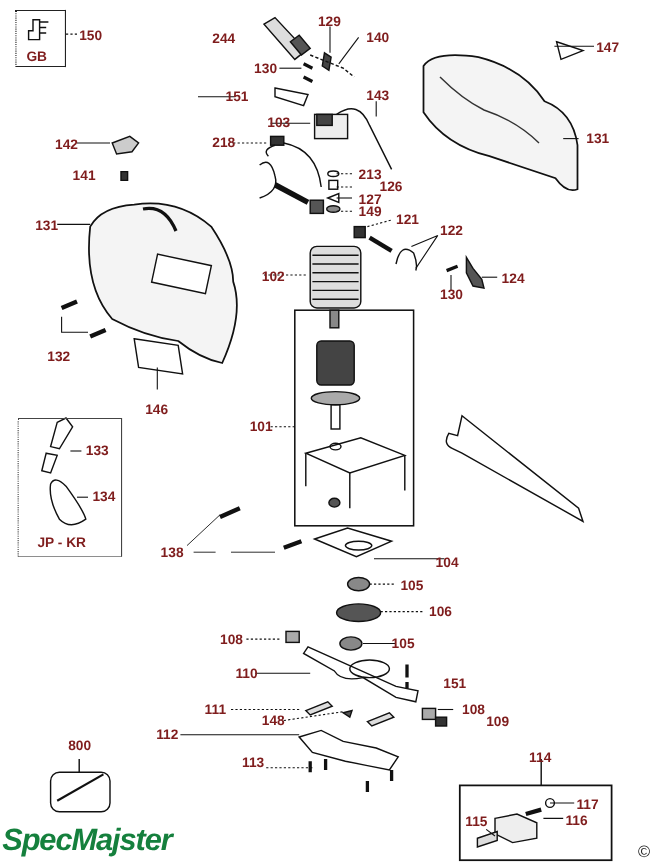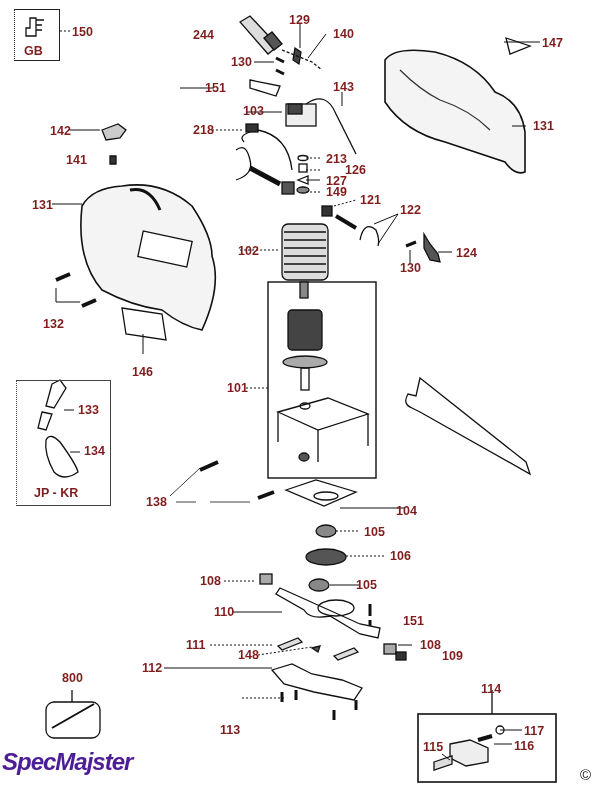--- a/index.html
+++ b/index.html
@@ -1,21 +1,21 @@
 <!DOCTYPE html>
 <html><head>
 <meta charset="utf-8">
 <style>
   html,body{margin:0;padding:0;background:#fff;}
   body{width:600px;height:788px;position:relative;overflow:hidden;font-family:"Liberation Sans",sans-serif;}
   .lbl{position:absolute;font-weight:bold;font-size:12.5px;color:#7f1d1d;line-height:1;}
   svg.art{position:absolute;left:0;top:0;}
   .box{position:absolute;border:1px solid #222;}
   .dbox{position:absolute;border:1px solid #444;}
-  .wm{position:absolute;left:2px;top:748px;font-size:24px;font-weight:bold;color:#4c1d95;letter-spacing:-1px;font-style:italic;}
+  .wm{position:absolute;left:2px;top:748px;font-size:28px;font-weight:bold;color:#15803d;letter-spacing:-1px;font-style:italic;}
   .copy{position:absolute;left:580px;top:766px;font-size:15px;color:#222;}
 </style>
 </head>
 <body>
 
 <svg class="art" width="600" height="788" viewBox="0 0 600 788" fill="none" stroke="#111" stroke-width="1.3">
 
   <g>
     <path d="M30 18 v10 h-4 v8 h10 v-18 z M36 20 h8 M36 25 h6 M36 30 h6"></path>
   </g>
@@ -227,21 +227,21 @@
 <div class="lbl" style="left:390px;top:550px;">106</div>
 <div class="lbl" style="left:200px;top:575px;">108</div>
 <div class="lbl" style="left:356px;top:579px;">105</div>
 <div class="lbl" style="left:214px;top:606px;">110</div>
 <div class="lbl" style="left:403px;top:615px;">151</div>
 <div class="lbl" style="left:186px;top:639px;">111</div>
 <div class="lbl" style="left:238px;top:649px;">148</div>
 <div class="lbl" style="left:420px;top:639px;">108</div>
 <div class="lbl" style="left:442px;top:650px;">109</div>
 <div class="lbl" style="left:142px;top:662px;">112</div>
-<div class="lbl" style="left:220px;top:724px;">113</div>
+<div class="lbl" style="left:220px;top:687px;">113</div>
 <div class="lbl" style="left:62px;top:672px;">800</div>
 <div class="lbl" style="left:481px;top:683px;text-align:center;">114</div>
 <div class="lbl" style="left:423px;top:741px;">115</div>
 <div class="lbl" style="left:514px;top:740px;">116</div>
 <div class="lbl" style="left:524px;top:725px;">117</div>
 
 <div class="wm">SpecMajster</div>
 <div class="copy">©</div>
 
 </body></html>

